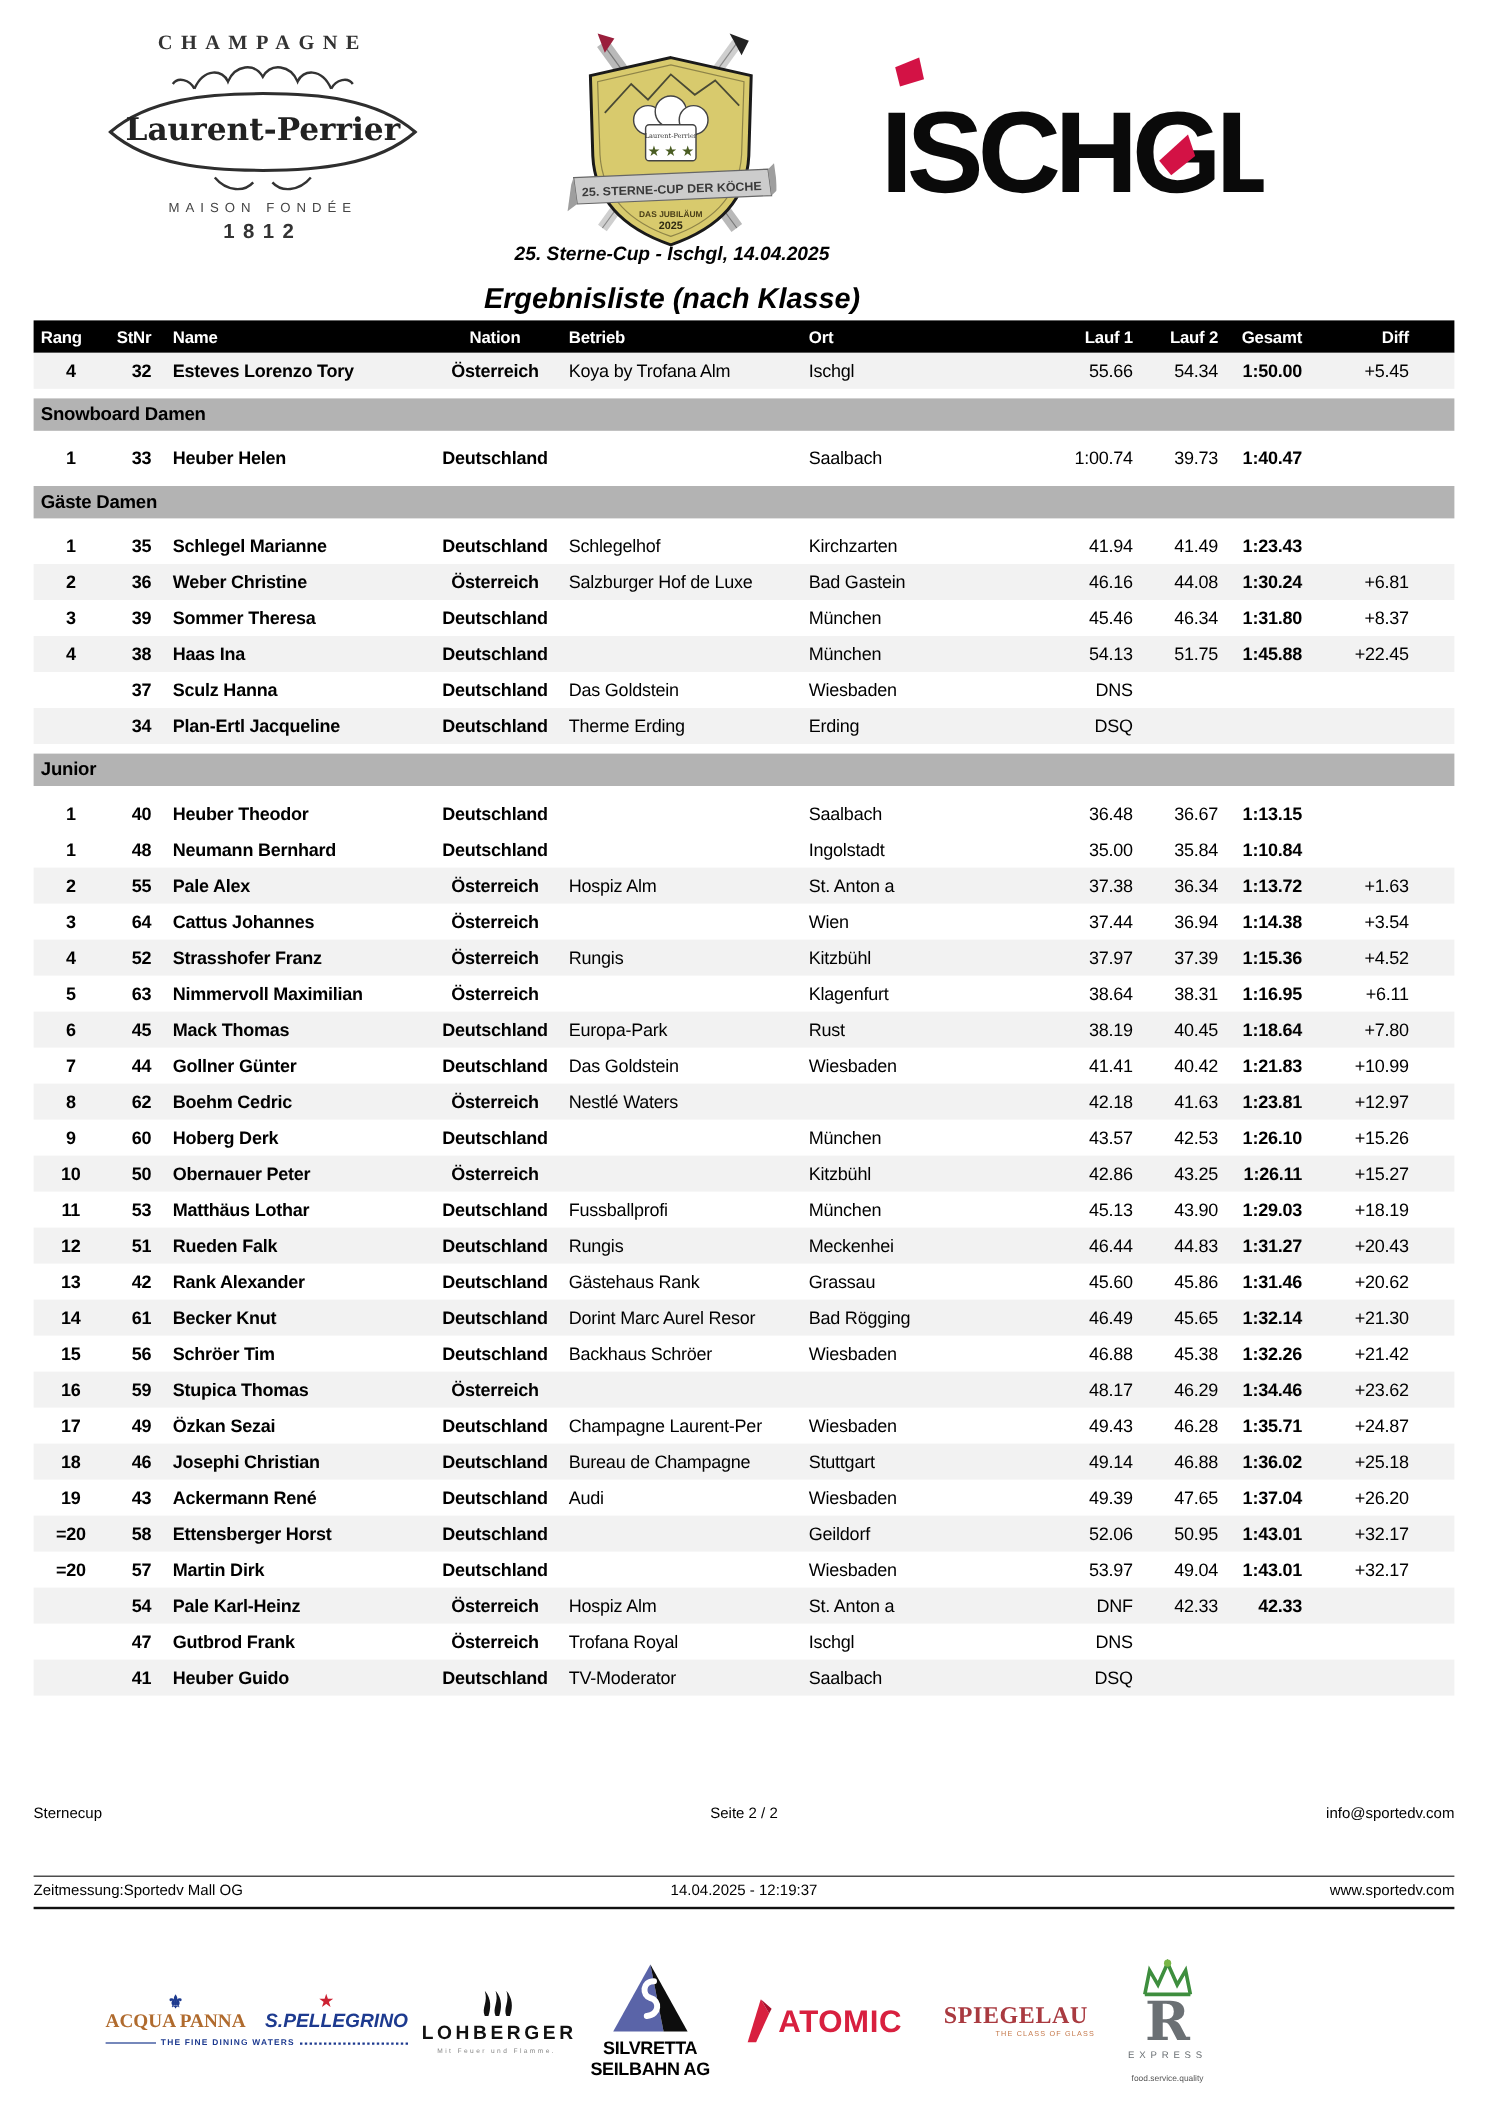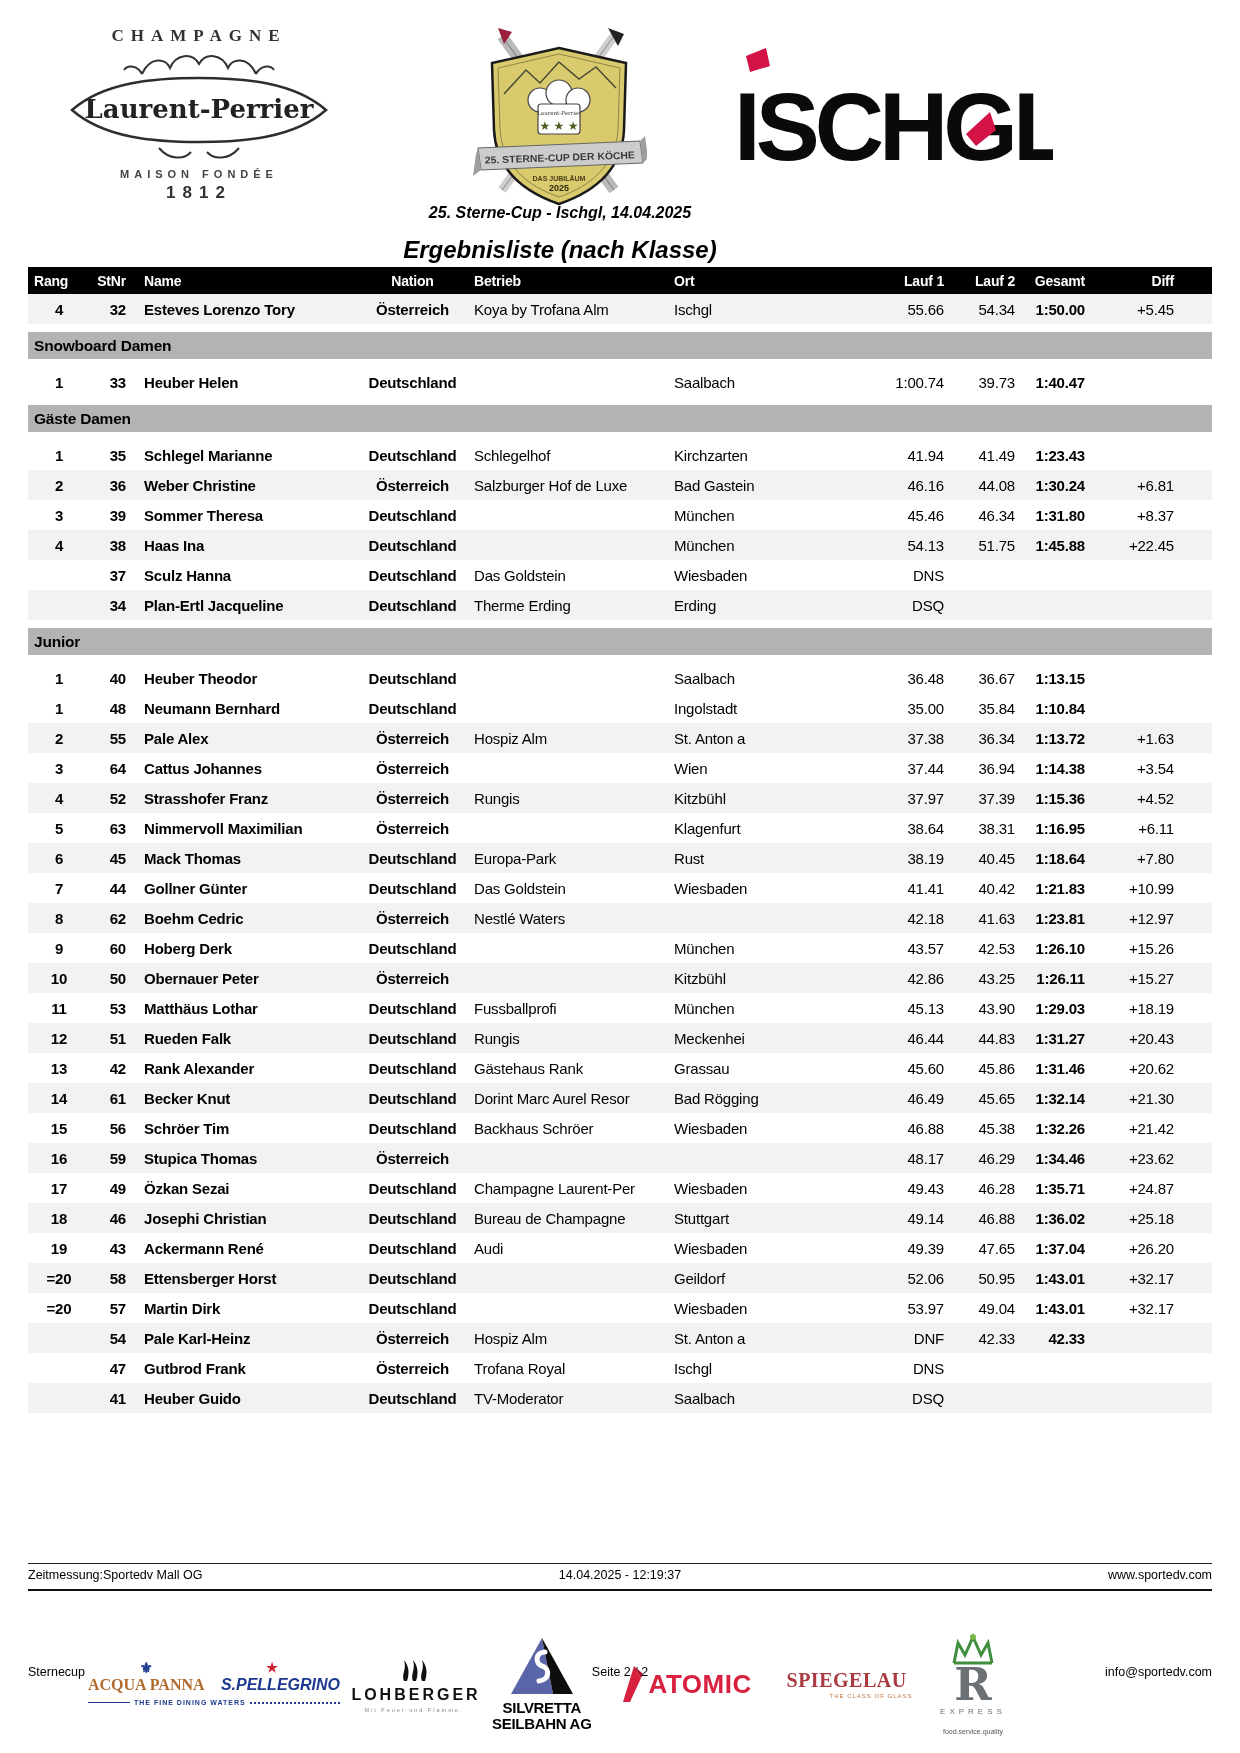--- a/index.html
+++ b/index.html
@@ -1,26 +1,26 @@
 <!DOCTYPE html>
 <html style="--header-bar: #000000; --section-band: #b3b3b3; --row-alt: #f2f2f2; --ischgl-red: #d31245; --shield-gold: #d8ca6d; --pellegrino-blue: #1d3a8f; --acqua-orange: #b06b2e; --atomic-red: #d8203f; --spiegelau-red: #a93a40; --express-green: #3e8e3e;"><head>
 <meta charset="utf-8">
 <style>
   html,body{margin:0;padding:0;background:#fff;}
   .page{position:relative;width:1240px;height:1753px;background:#fff;overflow:hidden;
         font-family:"Liberation Sans",sans-serif;color:#000;}
 
   
-  .lp-logo{position:absolute;left:64px;top:26px;width:270px;text-align:center;color:#2b2b2b;}
+  .lp-logo{position:absolute;left:84px;top:26px;width:270px;text-align:center;color:#2b2b2b;}
   .lp-champagne{font-family:"Liberation Serif",serif;font-size:17px;letter-spacing:7px;font-weight:600;color:#333;}
   .lp-cartouche{position:relative;height:118px;margin-top:2px;}
   .lp-cartouche-svg{display:block;}
   .lp-name{position:absolute;top:46px;left:0;width:100%;text-align:center;
            font-family:"DejaVu Serif",serif;font-weight:700;font-size:26px;color:#222;white-space:nowrap;}
-  .lp-maison{font-size:11px;letter-spacing:5px;font-weight:bold;color:#444;margin-top:2px;}
+  .lp-maison{font-size:11px;letter-spacing:5px;font-weight:normal;color:#444;margin-top:2px;}
   .lp-year{font-size:17px;letter-spacing:7px;font-weight:bold;color:#333;margin-top:3px;}
 
   .crest{position:absolute;left:472px;top:20px;width:175px;height:192px;}
 
   .ischgl{position:absolute;left:738px;top:38px;width:315px;height:150px;}
   .ischgl text{font-family:"Liberation Sans",sans-serif;}
 
   
   .title,.subtitle{position:absolute;left:0;width:1120px;text-align:center;
                    font-weight:bold;font-style:italic;color:#000;}
@@ -48,21 +48,21 @@
   .c7{text-align:right;padding-right:2px;}
   .c8{text-align:right;font-weight:bold;}
   .c9{text-align:right;padding-right:38px;}
 
   
   .rule1{position:absolute;left:28px;right:28px;top:1563px;border-top:1.5px solid #222;}
   .rule2{position:absolute;left:28px;right:28px;top:1589px;border-top:2.5px solid #111;}
   .footrow{position:absolute;left:28px;right:28px;font-size:12.5px;display:flex;justify-content:space-between;}
   .footrow .fc{position:absolute;left:0;right:0;text-align:center;}
   .footrow1{top:1568px;}
-  .footrow2{top:1665px;}
+  .footrow2{top:1504px;}
 
   
   .sponsors{position:absolute;left:88px;top:1620px;width:930px;height:128px;
             display:flex;align-items:center;justify-content:space-between;}
   .sp{text-align:center;}
   .sp-waters{width:252px;}
   .waters-row{display:flex;justify-content:space-between;align-items:flex-end;}
   .sp-acqua{position:relative;padding-top:13px;font-family:"Liberation Serif",serif;
             font-weight:bold;font-size:16px;color:var(--acqua-orange,#b06b2e);white-space:nowrap;}
   .fleur{position:absolute;top:-4px;left:50%;transform:translateX(-50%);font-size:15px;

